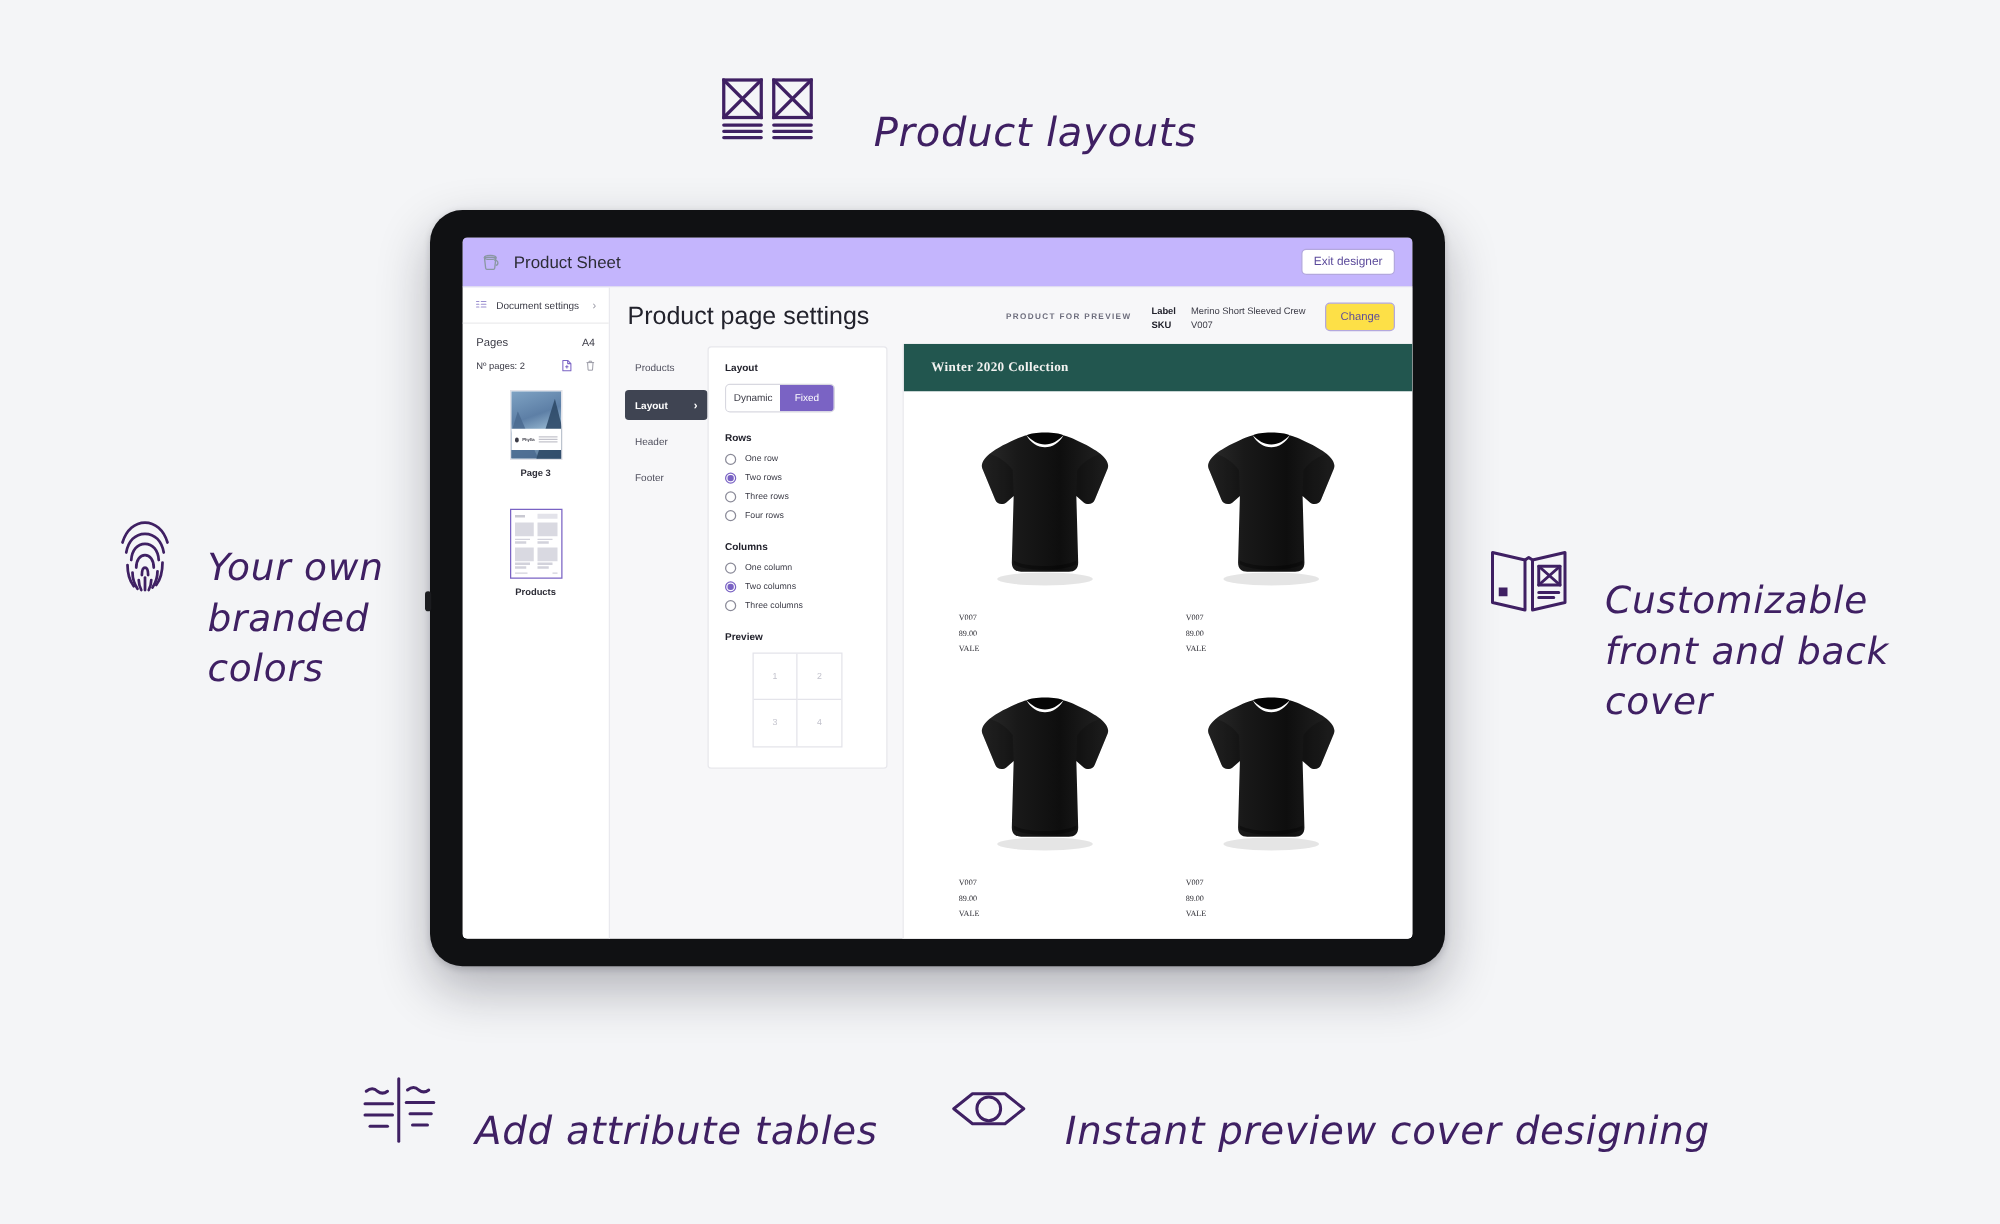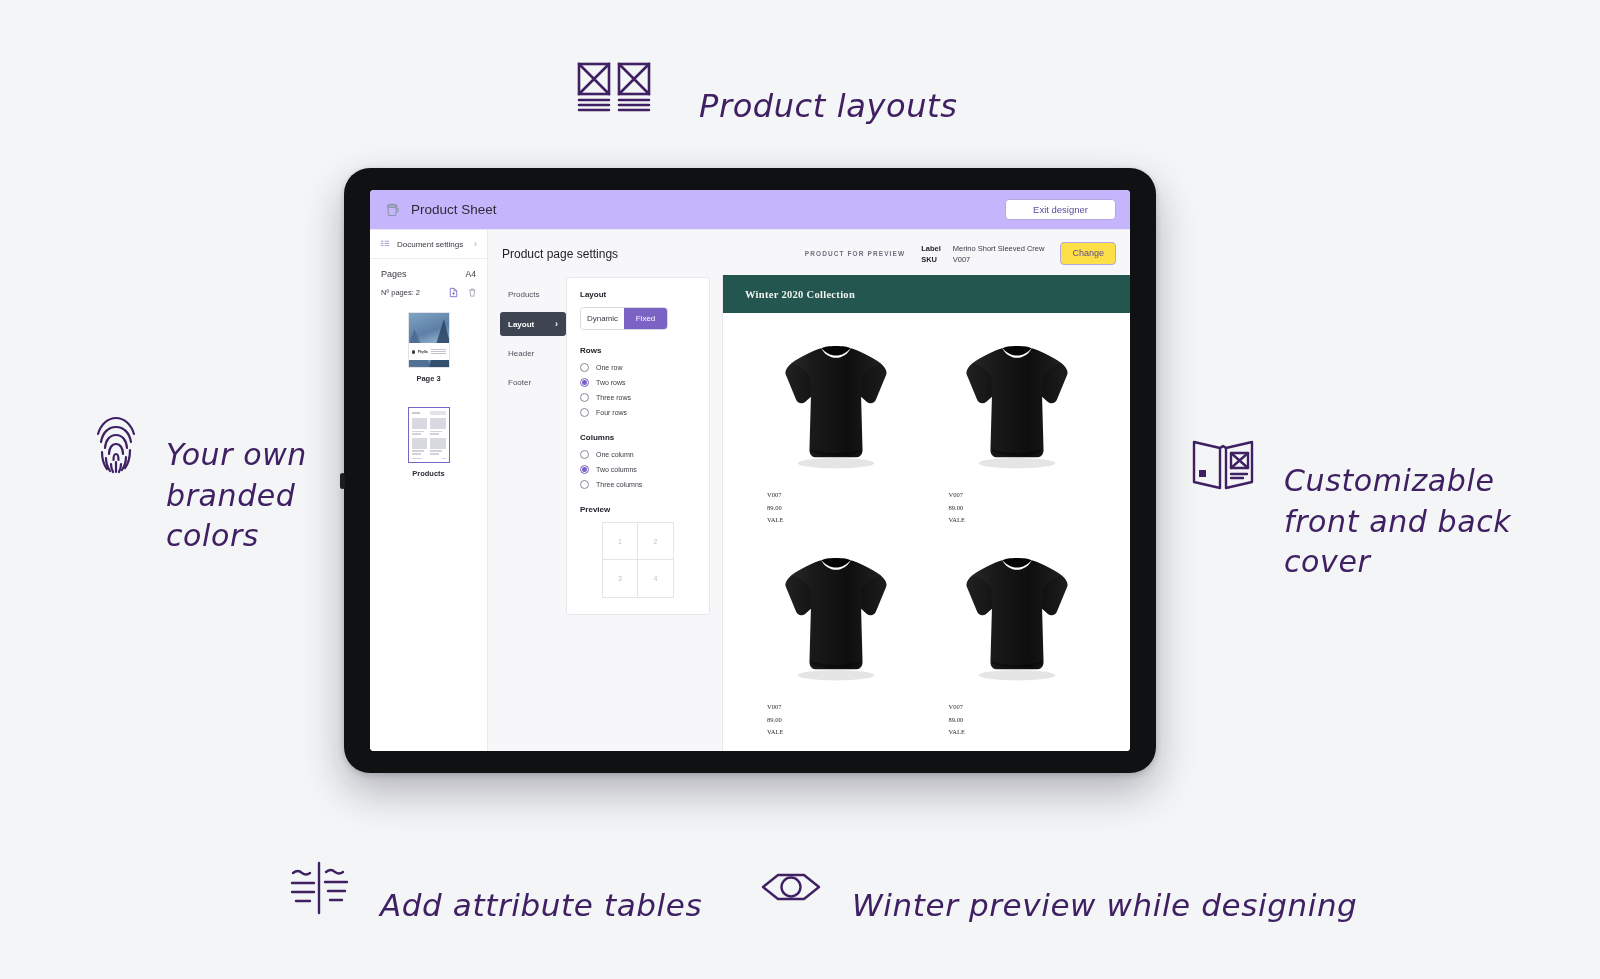--- a/index.html
+++ b/index.html
@@ -53,21 +53,21 @@
   .app { display: flex; flex-direction: column; width: 100%; height: 100%; background:#fff; }
   .topbar {
     height: 40px; flex: 0 0 40px; display: flex; align-items: center;
     padding: 0 14px; border-bottom: 1px solid #e9e9ee; background: #c4b5fd; justify-content: flex-end;
   }
   .brand { display: flex; align-items: center; gap: 10px; }
   .brand-name { font-size: 13.5px; color: #2c2c36; font-weight: 400; }
   .topbar-spacer { flex: 1; }
   .btn-outline {
     font-size: 9.5px; color: #5c4b9b; border: 1px solid #b3a8dd;
-    border-radius: 4px; padding: 5px 27px; background: #fff; line-height: 1;
+    border-radius: 4px; padding: 5px 9px; background: #fff; line-height: 1;
   }
 
   .body-row { flex: 1; display: flex; min-height: 0; }
 
   
   .sidebar {
     width: 118px; flex: 0 0 118px; background: #fff;
     border-right: 1px solid #e9e9ee; display: flex; flex-direction: column;
   }
   .doc-settings {
@@ -130,21 +130,21 @@
   .pt-foot { display:flex; margin-top:3px; }
   .pt-foot .x { width:10px; height:1.4px; background:#d2d2db; }
   .pt-foot .y { margin-left:auto; width:4px; height:1.4px; background:#d2d2db; }
 
   
   .main { flex: 1; display: flex; flex-direction: column; min-width: 0; background: #f7f7f9; }
   .main-head {
     display: flex; align-items: center; padding: 12px 14px 10px; gap: 14px;
     background:#f7f7f9;
   }
-  .page-title { font-size: 12px; color: #22222c; font-weight: 400; }
+  .page-title { font-size: 20px; color: #22222c; font-weight: 400; }
   .preview-meta { margin-left: auto; display: flex; align-items: center; gap: 16px; }
   .meta-kicker { font-size: 6.5px; letter-spacing: 1.1px; color: #6e6e7d; font-weight: 700; }
   .meta-pairs { display: grid; grid-template-columns: auto auto; gap: 2px 12px; }
   .meta-k { font-size: 7.5px; color: #22222c; font-weight: 700; }
   .meta-v { font-size: 7.5px; color: #3a3a45; }
   .btn-change {
     font-size: 9px; color: #5c4b9b; border: 1px solid #b3a8dd;
     border-radius: 4px; padding: 6px 11px; background: #fde047; line-height: 1;
   }
 
@@ -306,21 +306,21 @@
 
   <div class="anno" id="anno-bot2">
     <span class="anno-icon">
       <svg width="62" height="42" viewBox="0 0 62 42">
         <g fill="none" stroke="#3f2063" stroke-width="2.4" stroke-linejoin="round">
           <path d="M3 21 L18 9 L44 9 L59 21 L44 33 L18 33 Z"></path>
           <circle cx="31" cy="21" r="9.5"></circle>
         </g>
       </svg>
     </span>
-    <span class="anno-text" style="font-size:31px">Winter preview while designing</span>
+    <span class="anno-text" style="font-size:31px">Instant preview cover designing</span>
   </div>
 
   <div class="tablet">
     <div class="screen">
       <div class="app">
 
         <div class="topbar">
           <div class="brand">
             <span>
               <svg width="17" height="17" viewBox="0 0 24 24" fill="none" stroke="#8a97a3" stroke-width="1.5" stroke-linejoin="round">

